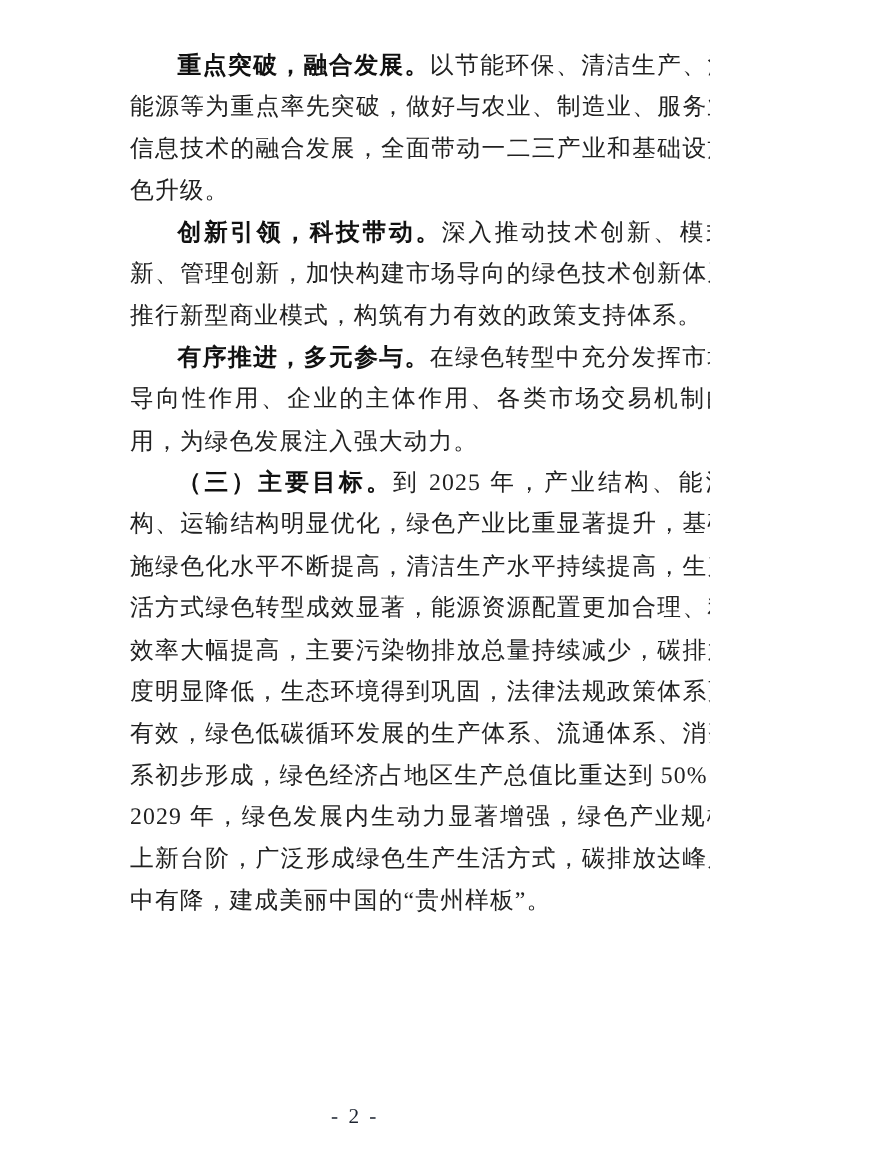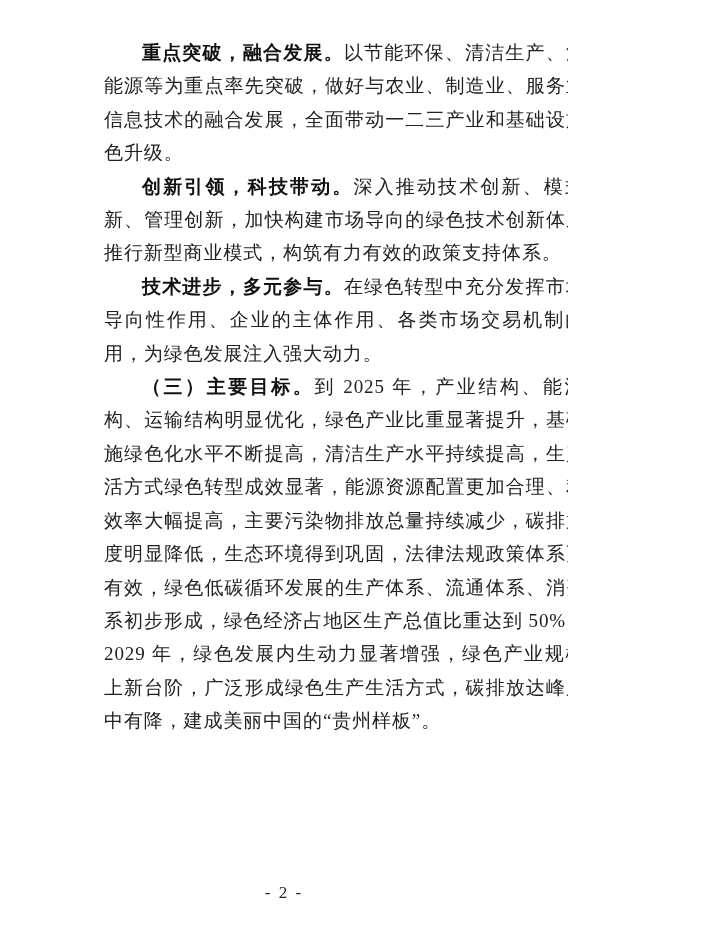--- a/index.html
+++ b/index.html
@@ -51,20 +51,20 @@
 <body>
 
 <div class="page">
   <div class="content">
 
     <p class="para"><span class="lead">重点突破，融合发展。</span><span>以节能环保、清洁生产、清洁能源等为重点率先突破，做好与农业、制造业、服务业和信息技术的融合发展，全面带动一二三产业和基础设施绿色升级。</span></p>
 
     <p class="para"><span class="lead">创新引领，科技带动。</span><span>深入推动技术创新、模式创新、管理创新，加快构建市场导向的绿色技术创新体系，推行新型商业模式，构筑有力有效的政策支持体系。</span></p>
 
 
-    <p class="para"><span class="lead">技术进步，多元参与。</span><span>在绿色转型中充分发挥市场的导向性作用、企业的主体作用、各类市场交易机制的作用，为绿色发展注入强大动力。</span></p>
+    <p class="para"><span class="lead">有序推进，多元参与。</span><span>在绿色转型中充分发挥市场的导向性作用、企业的主体作用、各类市场交易机制的作用，为绿色发展注入强大动力。</span></p>
 
     <p class="para"><span class="lead">（三）主要目标。</span><span>到 2025 年，产业结构、能源结构、运输结构明显优化，绿色产业比重显著提升，基础设施绿色化水平不断提高，清洁生产水平持续提高，生产生活方式绿色转型成效显著，能源资源配置更加合理、利用效率大幅提高，主要污染物排放总量持续减少，碳排放强度明显降低，生态环境得到巩固，法律法规政策体系更加有效，绿色低碳循环发展的生产体系、流通体系、消费体系初步形成，绿色经济占地区生产总值比重达到 50%。到 2029 年，绿色发展内生动力显著增强，绿色产业规模迈上新台阶，广泛形成绿色生产生活方式，碳排放达峰后稳中有降，建成美丽中国的“贵州样板”。</span></p>
 
   </div>
 
   <div class="footer">- 2 -</div>
 </div>
 
 </body></html>

